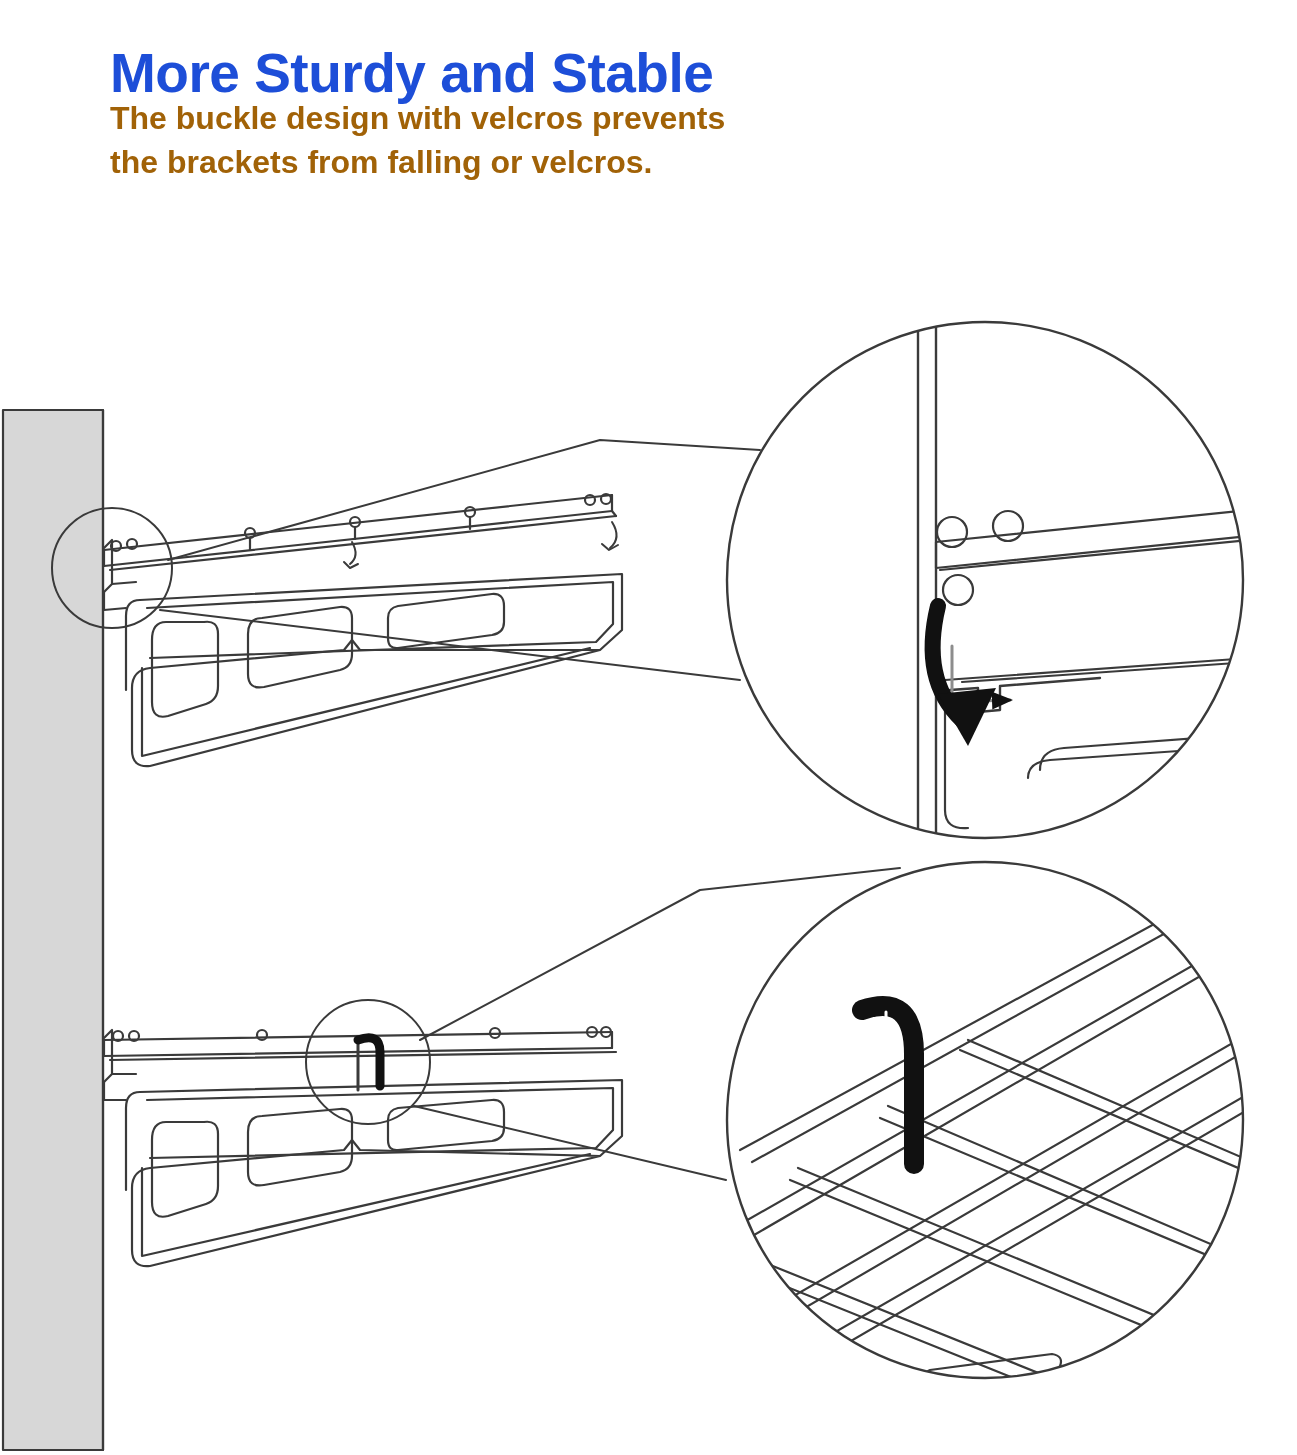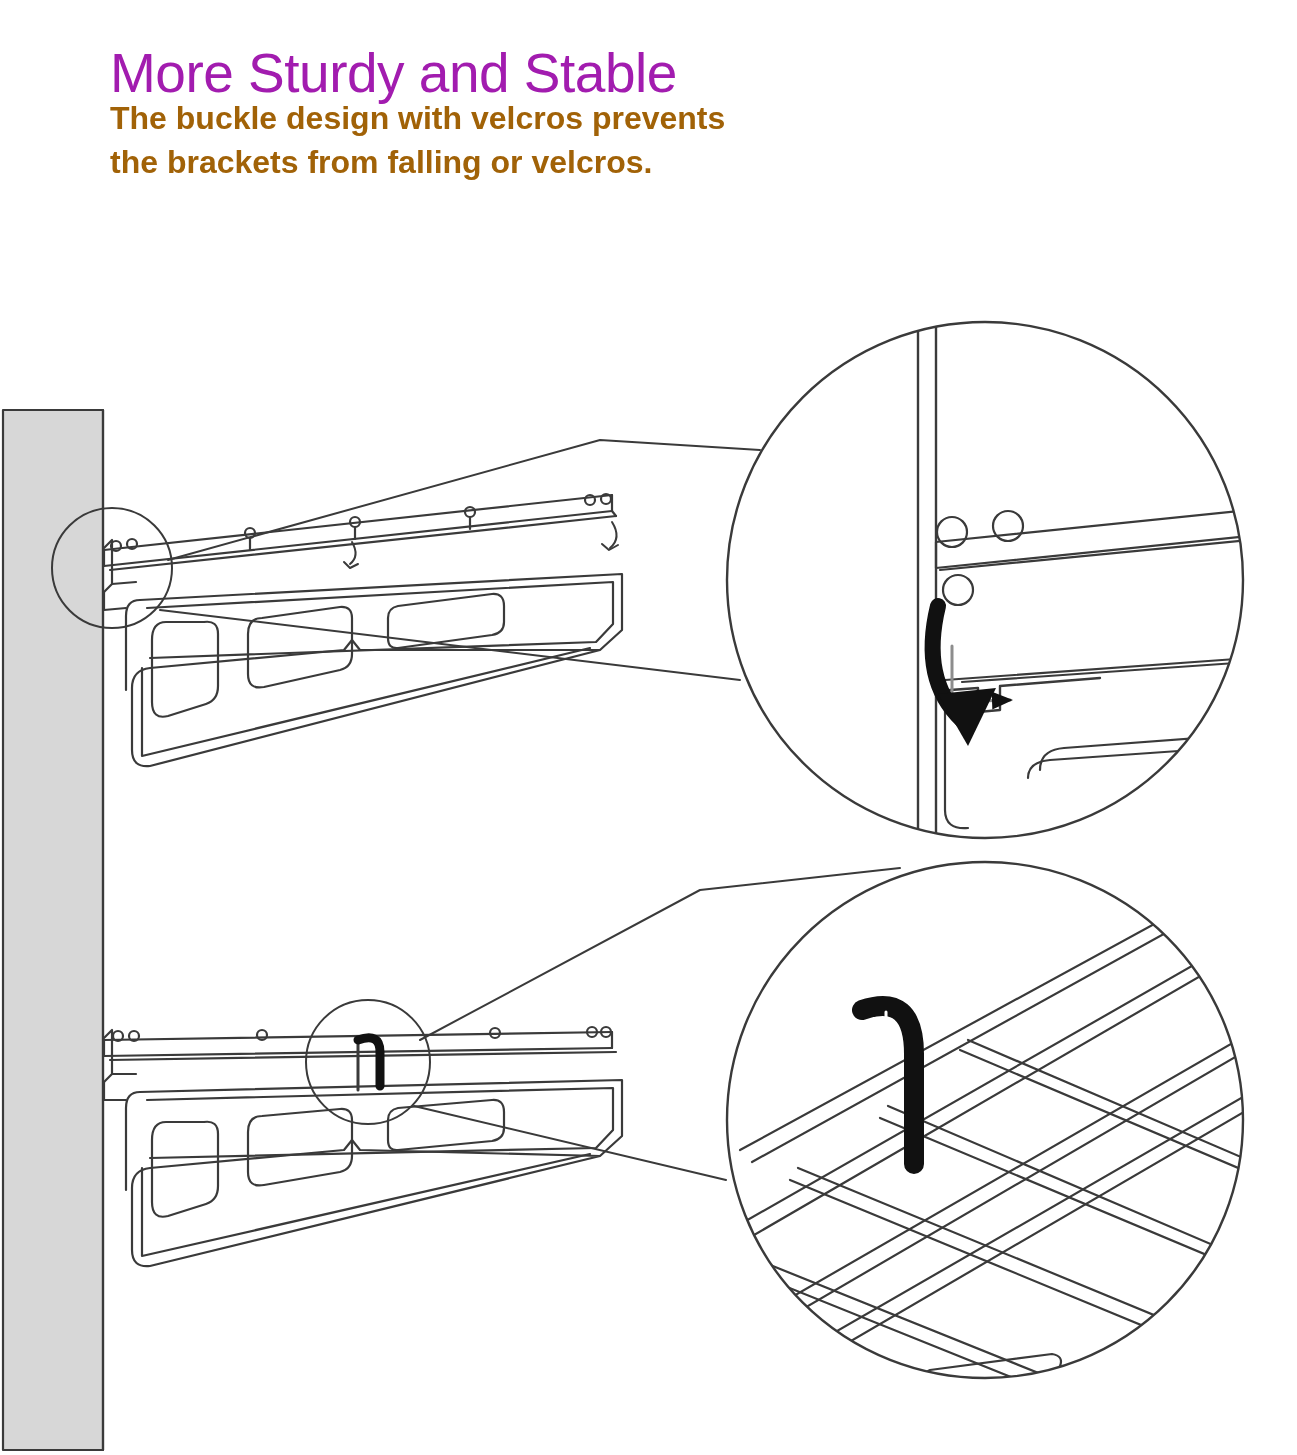--- a/index.html
+++ b/index.html
@@ -17,22 +17,22 @@
   .page {
     position: absolute;
     inset: 0;
     background: #ffffff;
   }
   .headline {
     position: absolute;
     left: 110px;
     top: 4px;
     font-size: 55px;
-    font-weight: normal;
-    color: #a21caf;
+    font-weight: bold;
+    color: #1d4ed8;
     letter-spacing: -0.5px;
     white-space: nowrap;
   }
   .subhead {
     position: absolute;
     left: 110px;
     top: 96px;
     width: 1070px;
     font-size: 32px;
     font-weight: bold;

